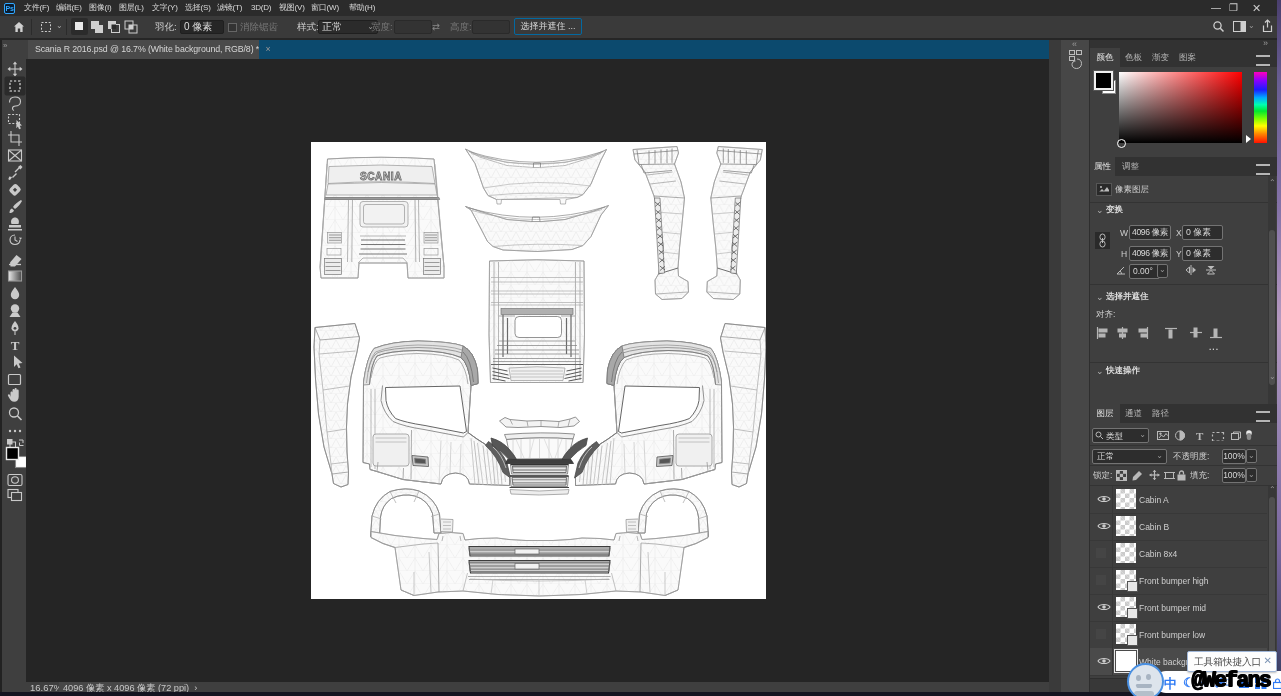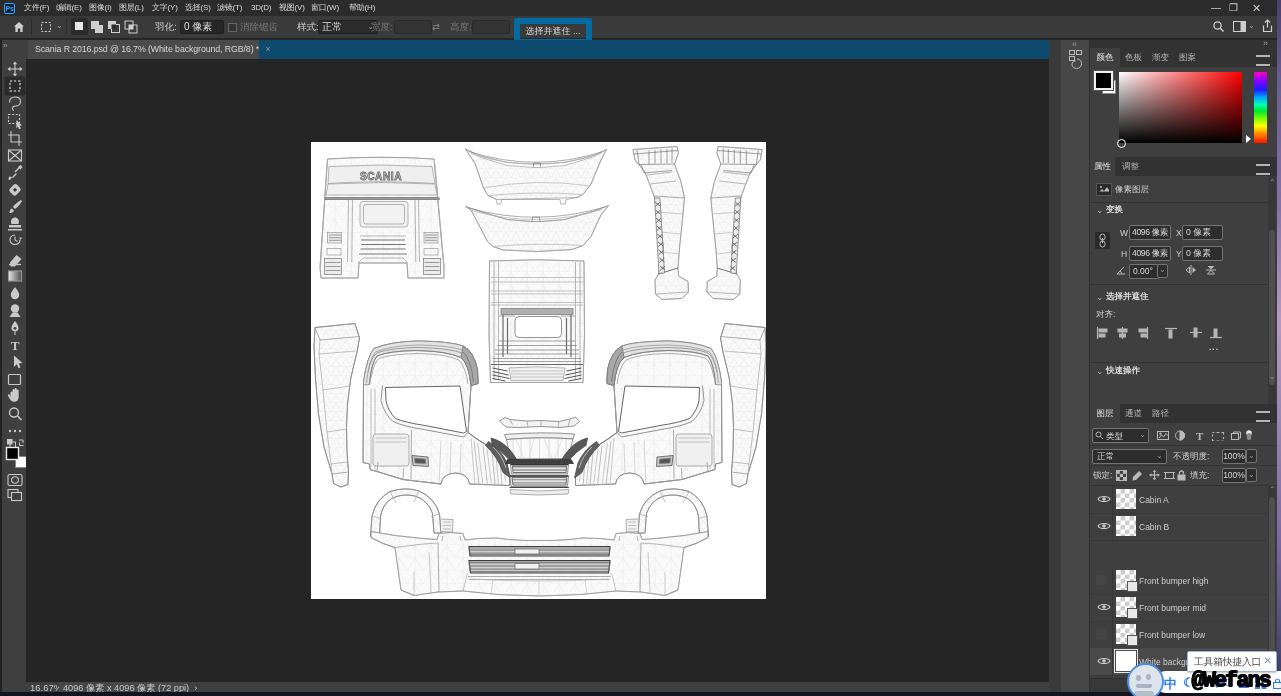--- a/index.html
+++ b/index.html
@@ -107,21 +107,21 @@
     <div class="field" style="left:180px;top:4px;width:36px;">0 像素</div>
     <span class="abs" style="left:228px;top:7px;width:7px;height:7px;border:1px solid #666;background:#333;"></span>
     <span class="abs dimlab" style="left:240px;top:5px;">消除锯齿</span>
     <span class="abs" style="left:297px;top:5px;">样式:</span>
     <div class="field" style="left:318px;top:4px;width:52px;background:#2b2b2b;">正常<span style="position:absolute;right:3px;color:#999;font-size:8px;">⌄</span></div>
     <span class="abs dimlab" style="left:371px;top:5px;">宽度:</span>
     <div class="field" style="left:394px;top:4px;width:30px;background:#333;border-color:#2a2a2a;"></div>
     <span class="abs" style="left:432px;top:5px;color:#888;">⇄</span>
     <span class="abs dimlab" style="left:450px;top:5px;">高度:</span>
     <div class="field" style="left:472px;top:4px;width:30px;background:#333;border-color:#2a2a2a;"></div>
-    <div class="abs" style="left:514px;top:2px;width:66px;height:15px;border:6px solid #0369a1;border-radius:2px;
+    <div class="abs" style="left:514px;top:2px;width:66px;height:15px;border:1px solid #0369a1;border-radius:2px;
          color:#d8d8d8;font-size:9px;line-height:15px;text-align:center;white-space:nowrap;">选择并遮住 ...</div>
 
     <svg class="abs" style="left:1212px;top:4px;" width="13" height="13" viewBox="0 0 13 13">
       <circle cx="5.5" cy="5.5" r="3.6" fill="none" stroke="#cfcfcf" stroke-width="1.3"></circle>
       <line x1="8.3" y1="8.3" x2="11.5" y2="11.5" stroke="#cfcfcf" stroke-width="1.5"></line>
     </svg>
     <svg class="abs" style="left:1233px;top:5px;" width="13" height="11" viewBox="0 0 13 11">
       <rect x="0.5" y="0.5" width="12" height="10" fill="none" stroke="#cfcfcf"></rect>
       <rect x="7.5" y="0.5" width="5" height="10" fill="#cfcfcf"></rect>
     </svg>
@@ -647,20 +647,27 @@
         <div class="lrow" style="top:27px;">
           <div class="leyebox">
             <svg class="leye" width="14" height="10" viewBox="0 0 14 10">
               <path d="M1 5 C3 1.6 11 1.6 13 5 C11 8.4 3 8.4 1 5 Z" fill="none" stroke="#ccc" stroke-width="1.1"></path>
               <circle cx="7" cy="5" r="1.8" fill="#ccc"></circle>
             </svg>
           </div>
           <div class="lthumb"></div>
           <span class="lname">Cabin B</span>
         </div>
+        <div class="lrow" style="top:54px;">
+          <div class="leyebox">
+            <div style="position:absolute;left:6px;top:8px;width:10px;height:10px;background:#454545;"></div>
+          </div>
+          <div class="lthumb"></div>
+          <span class="lname">Cabin 8x4</span>
+        </div>
         <div class="lrow" style="top:108px;">
           <div class="leyebox">
             <svg class="leye" width="14" height="10" viewBox="0 0 14 10">
               <path d="M1 5 C3 1.6 11 1.6 13 5 C11 8.4 3 8.4 1 5 Z" fill="none" stroke="#ccc" stroke-width="1.1"></path>
               <circle cx="7" cy="5" r="1.8" fill="#ccc"></circle>
             </svg>
           </div>
           <div class="lthumb">
             <div class="badge"></div>
           </div>

